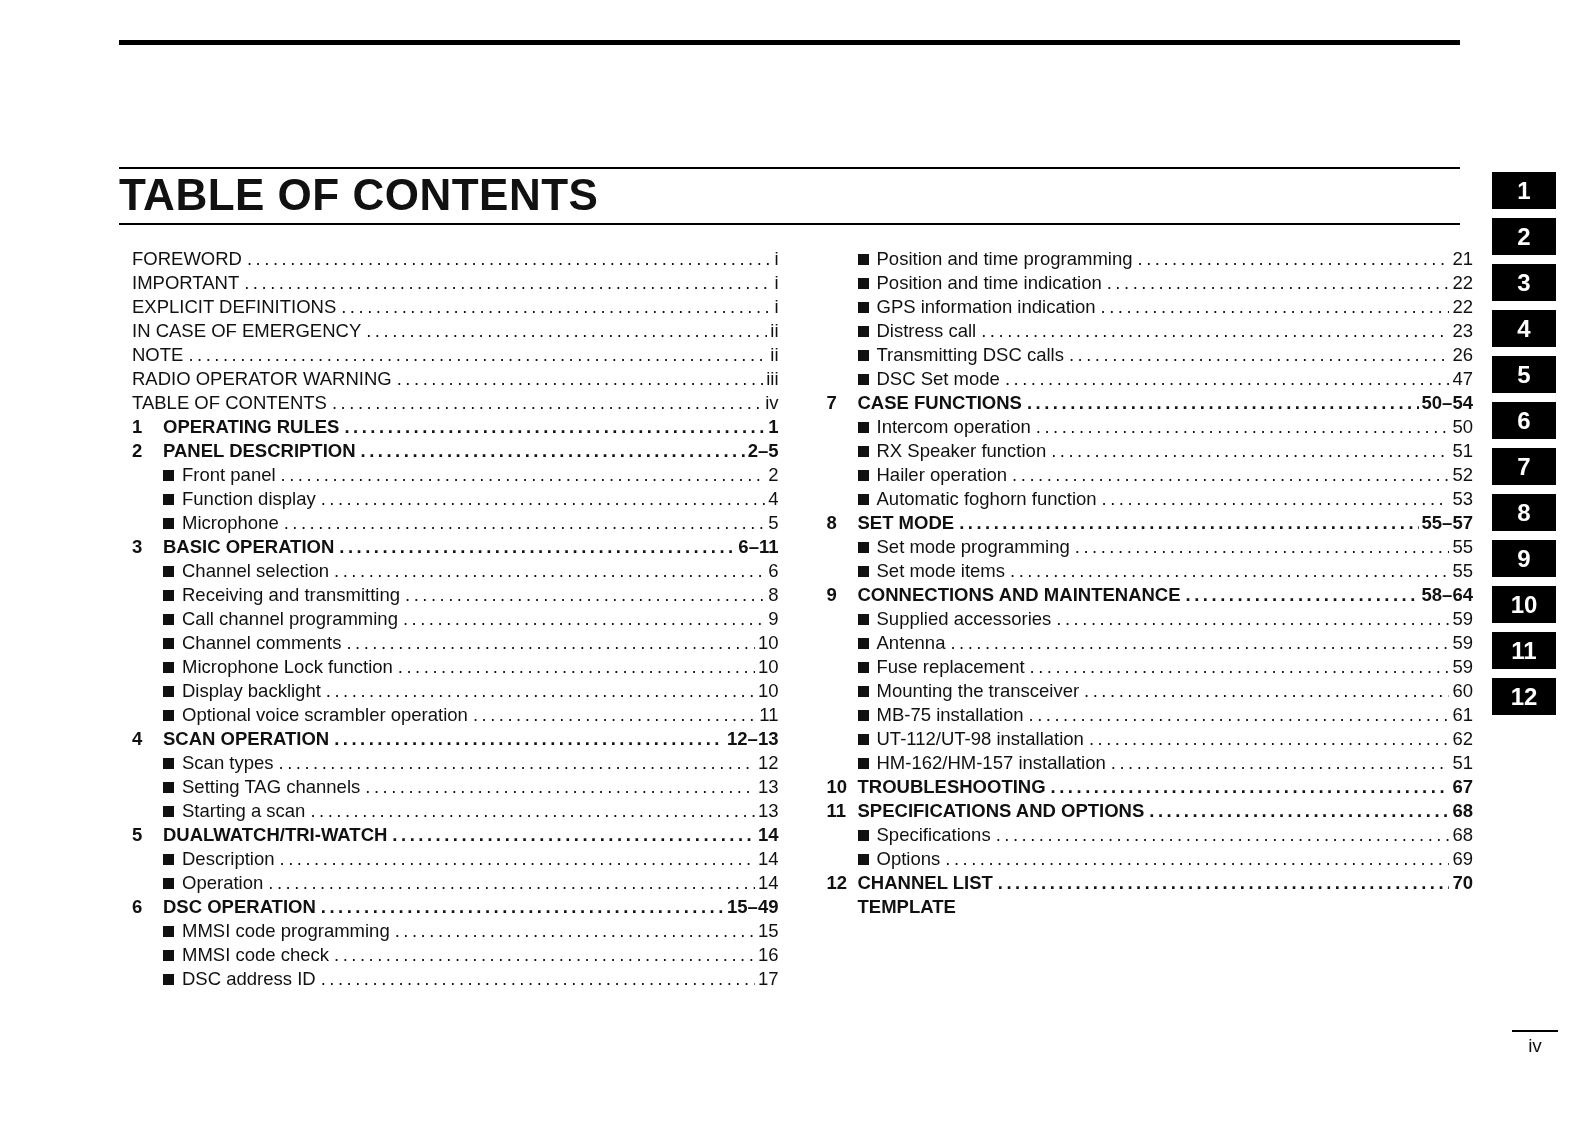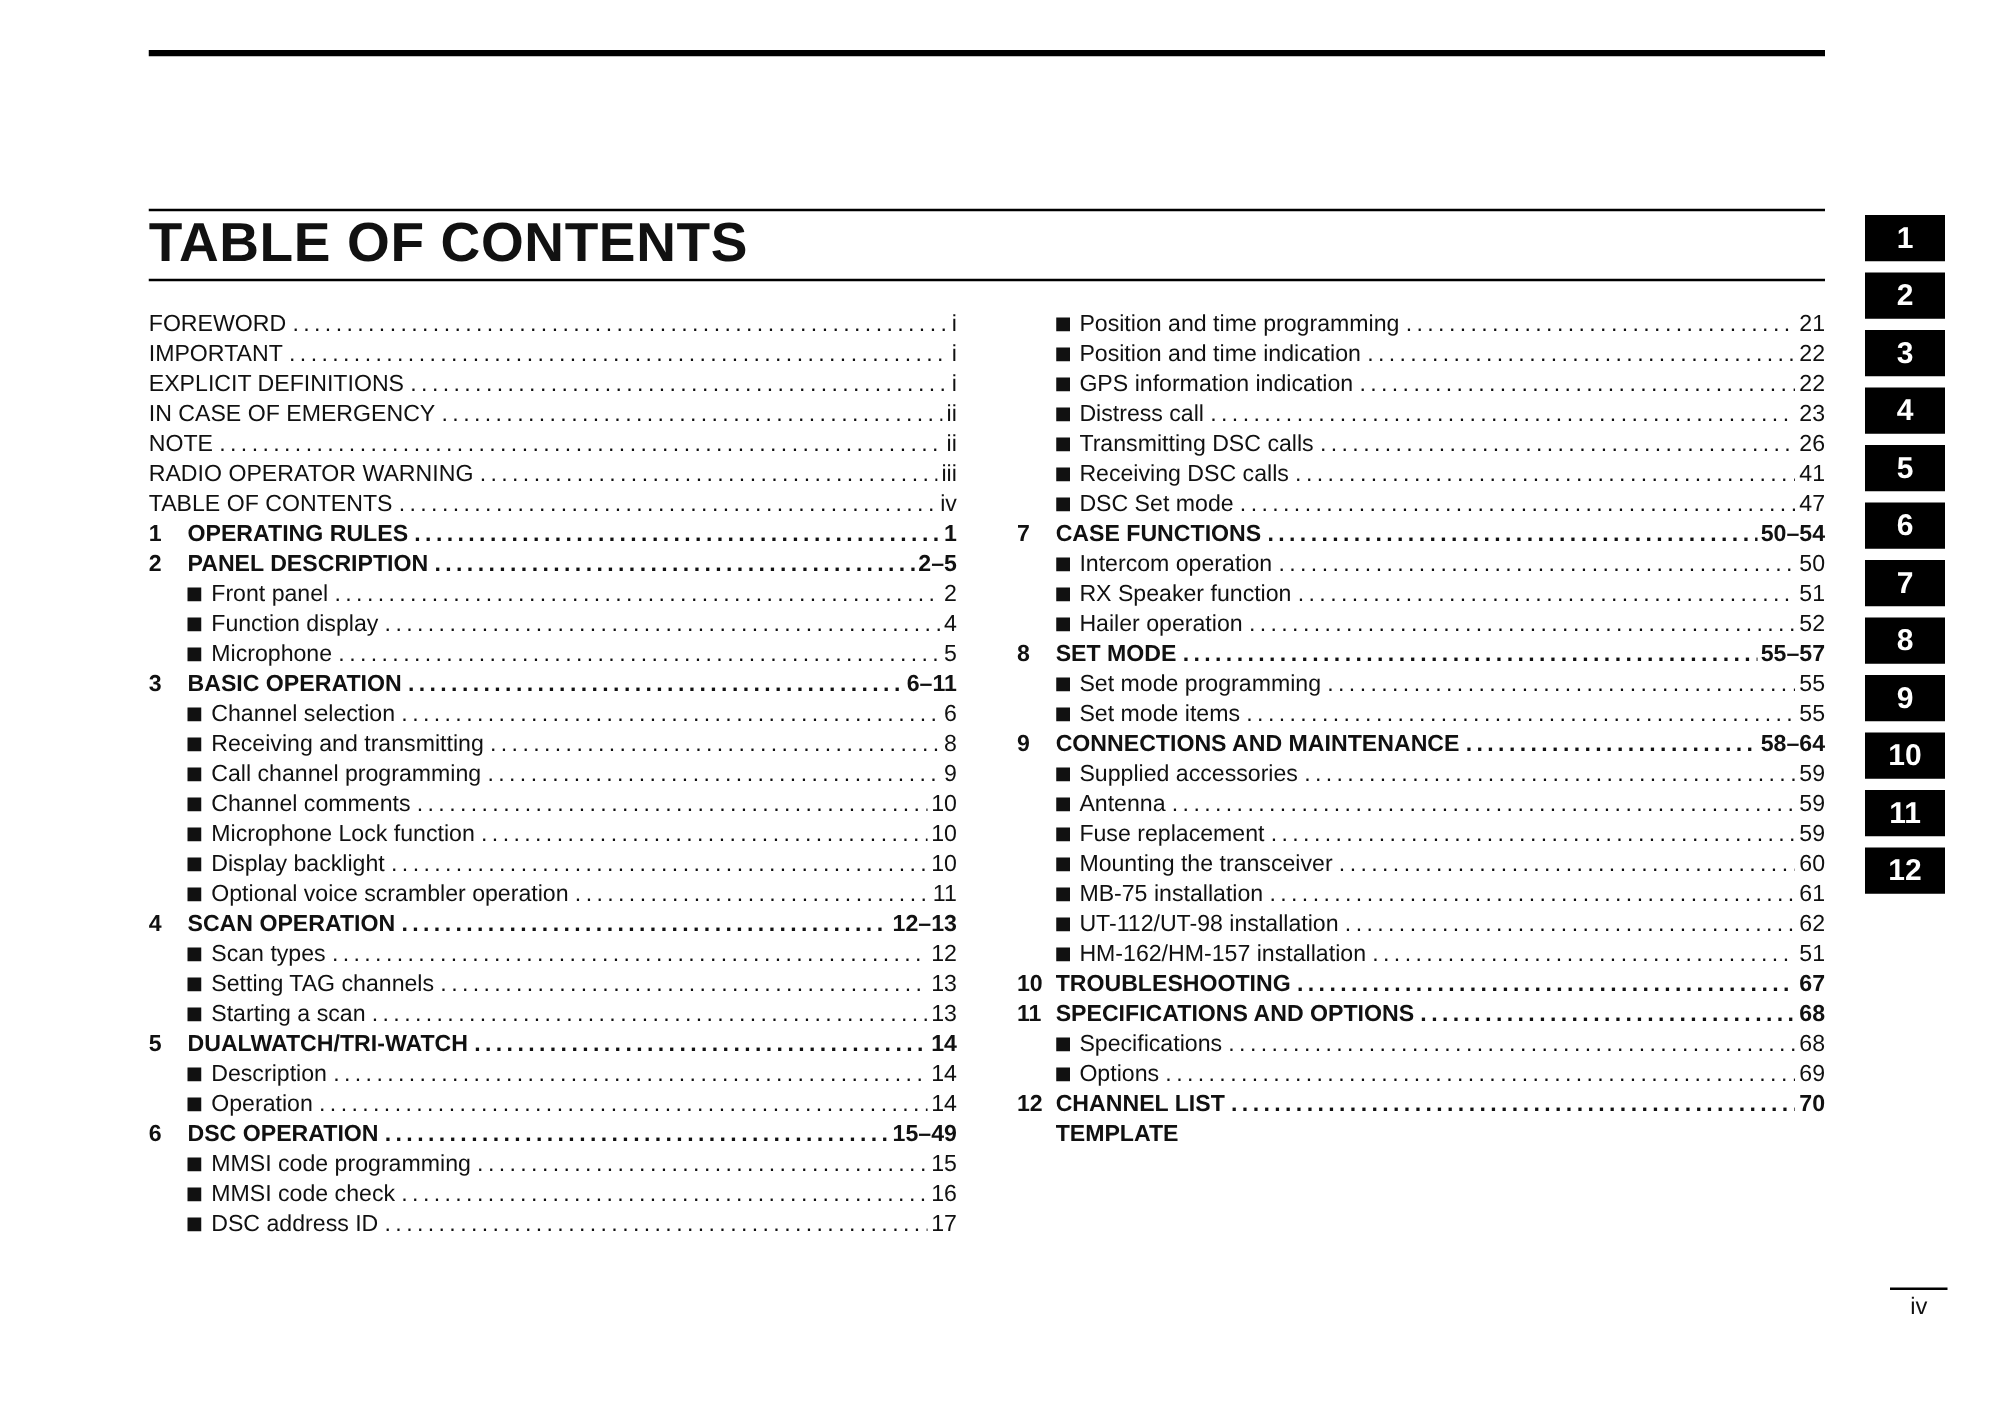--- a/index.html
+++ b/index.html
@@ -30,21 +30,21 @@
     padding: 3px 0 5px 0;
   }
   .title-block h1 {
     font-size: 44px;
     font-weight: bold;
     letter-spacing: 0.5px;
     line-height: 1.05;
   }
   .columns {
     position: absolute;
-    left: 119px; top: 247px;
+    left: 132px; top: 247px;
     width: 1341px;
     display: flex;
     gap: 48px;
   }
   .col { flex: 1; min-width: 0; }
   .row {
     display: flex;
     align-items: baseline;
     height: 24px;
     font-size: 18.5px;
@@ -348,27 +348,20 @@
         <div class="row">
           <span class="indent"></span>
           <span class="bullet"></span>
           <span class="label">Transmitting DSC calls</span>
           <span class="leader"></span>
           <span class="pageno">26</span>
         </div>
         <div class="row">
           <span class="indent"></span>
           <span class="bullet"></span>
-          <span class="label">Receiving DSC calls</span>
-          <span class="leader"></span>
-          <span class="pageno">41</span>
-        </div>
-        <div class="row">
-          <span class="indent"></span>
-          <span class="bullet"></span>
           <span class="label">DSC Set mode</span>
           <span class="leader"></span>
           <span class="pageno">47</span>
         </div>
         <div class="row bold">
           <span class="num">7</span>
           <span class="label">CASE FUNCTIONS</span>
           <span class="leader"></span>
           <span class="pageno">50–54</span>
         </div>
@@ -385,20 +378,27 @@
           <span class="label">RX Speaker function</span>
           <span class="leader"></span>
           <span class="pageno">51</span>
         </div>
         <div class="row">
           <span class="indent"></span>
           <span class="bullet"></span>
           <span class="label">Hailer operation</span>
           <span class="leader"></span>
           <span class="pageno">52</span>
+        </div>
+        <div class="row">
+          <span class="indent"></span>
+          <span class="bullet"></span>
+          <span class="label">Automatic foghorn function</span>
+          <span class="leader"></span>
+          <span class="pageno">53</span>
         </div>
         <div class="row bold">
           <span class="num">8</span>
           <span class="label">SET MODE</span>
           <span class="leader"></span>
           <span class="pageno">55–57</span>
         </div>
         <div class="row">
           <span class="indent"></span>
           <span class="bullet"></span>

